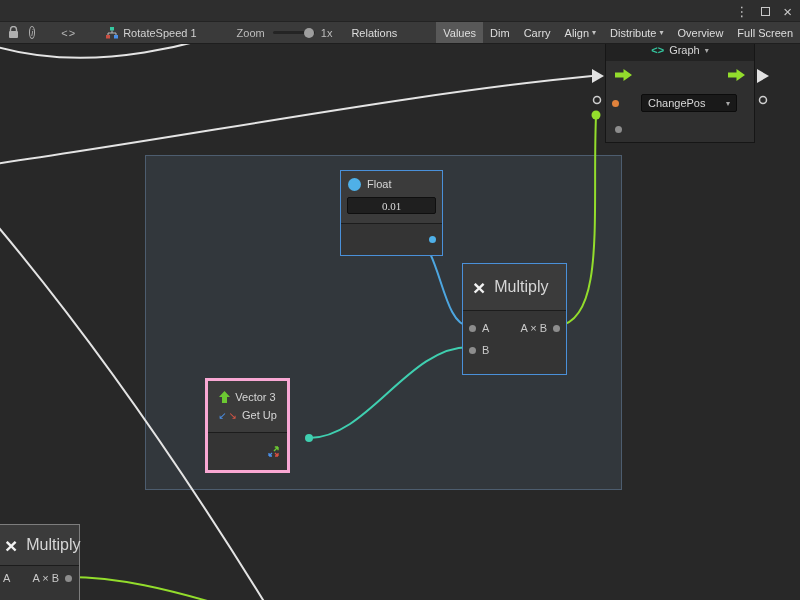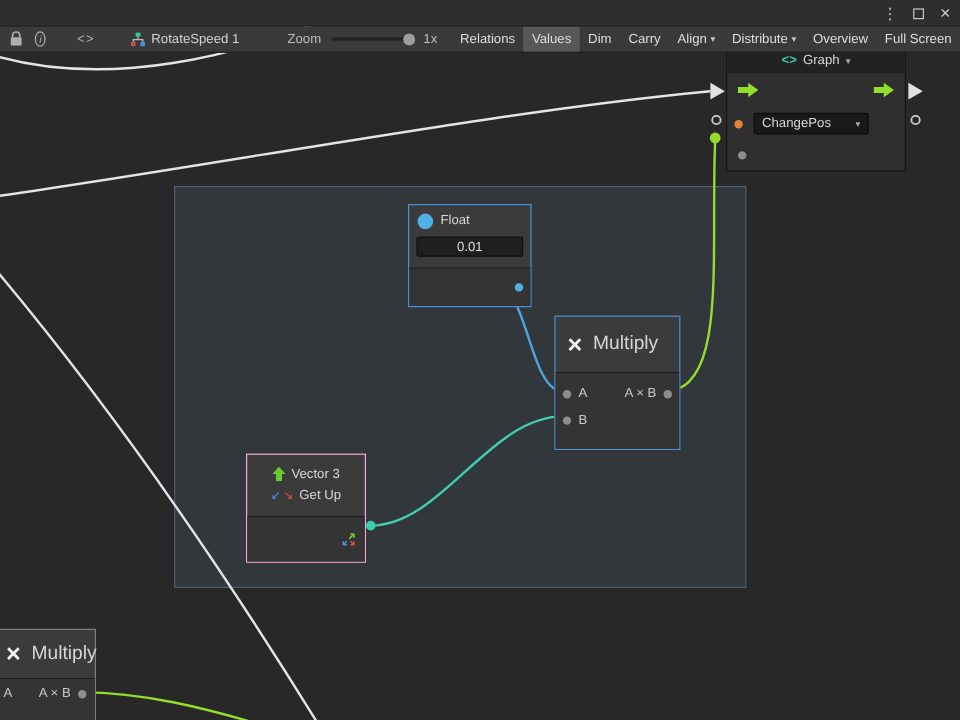--- a/index.html
+++ b/index.html
@@ -50,21 +50,21 @@
     width: 108px; height: 3px; background: #242424; border-radius: 2px;
     margin: 0 6px 0 8px; position: relative;
   }
   .zoom-handle {
     position: absolute; right: 1px; top: -3.5px; width: 10px; height: 10px;
     border-radius: 50%; background: #9e9e9e;
   }
   .zoom-value { color: #bdbdbd; }
   .tbtns { display: flex; margin-left: 12px; height: 22px; }
   .tbtn { padding: 0 7px; height: 22px; display: flex; align-items: center; color: #dedede; }
-  .tbtn.active { background: #585858; }
+  .tbtn.active { background: #585858; margin-left: 32px; }
   .tbtn .caret { margin-left: 3px; font-size: 8px; color: #c2c2c2; }
 
   
   .canvas { position: absolute; left: 0; top: 44px; width: 800px; height: 556px; background: #282828; z-index: 1; }
   .selection {
     position: absolute; left: 145px; top: 155px; width: 477px; height: 335px;
     background: rgba(125,160,200,0.13); border: 1px solid rgba(130,165,205,0.35); z-index: 2;
   }
   #wires { position: absolute; left: 0; top: 0; width: 800px; height: 600px; z-index: 3; pointer-events: none; }
 
@@ -74,50 +74,50 @@
   .port.orange { background: #e0823c; }
   .port.blue { background: #4fb0e8; }
   .divider { height: 1px; background: #1c1c1c; }
   .caret-sm { font-size: 8px; color: #a8a8a8; }
 
   
   .graph-node { left: 605px; top: 38px; width: 150px; background: #2f2f2f; border: 1px solid #161616; }
   .gn-header { height: 22px; background: #222222; display: flex; align-items: center; justify-content: center; gap: 5px; }
   .gn-code { color: #35c8a0; font-weight: bold; }
   .gn-flow { height: 28px; display: flex; align-items: center; justify-content: space-between; padding: 0 9px; }
-  .gn-value { height: 28px; display: flex; align-items: center; padding: 0 6px; gap: 9px; }
+  .gn-value { height: 28px; display: flex; align-items: center; padding: 0 6px; gap: 22px; }
   .dropdown {
     width: 96px; height: 18px; background: #191919; border: 1px solid #0c0c0c; border-radius: 2px;
     display: flex; align-items: center; justify-content: space-between; padding: 0 6px; color: #d8d8d8;
   }
   .gn-extra { height: 25px; display: flex; align-items: center; padding: 0 9px; }
 
   
   .float-node { left: 340px; top: 170px; width: 103px; background: #3b3b3b; border: 1px solid #4a90d9; }
   .fn-header { height: 26px; display: flex; align-items: center; gap: 6px; padding: 0 7px; }
   .fn-dot { width: 13px; height: 13px; border-radius: 50%; background: #4fb0e8; flex: 0 0 auto; }
   .fn-value { padding: 0 6px 9px; }
   .fn-input {
     height: 17px; background: #1f1f1f; border: 1px solid #0f0f0f; border-radius: 2px;
-    display: flex; align-items: center; justify-content: center; color: #dcdcdc;
+    display: flex; align-items: center; justify-content: center; color: #dcdcdc; font-family: Liberation Serif, serif;
   }
   .fn-footer { height: 31px; background: #343434; position: relative; }
   .fn-footer .port { position: absolute; right: 6px; top: 12px; }
 
   
   .mul-node { left: 462px; top: 263px; width: 105px; background: #3b3b3b; border: 1px solid #4a90d9; }
   .mul-header { height: 46px; display: flex; align-items: center; gap: 9px; padding: 0 10px; }
   .mul-x { font-size: 21px; font-weight: bold; color: #f2f2f2; line-height: 1; }
   .mul-title { font-size: 16px; }
   .mul-body { background: #343434; padding: 6px 0 13px; }
   .mrow { height: 22px; display: flex; align-items: center; padding: 0 6px; gap: 6px; color: #c9c9c9; }
   .mrow .spacer { flex: 1; }
 
   
-  .vec-node { left: 205px; top: 378px; width: 100px; background: #3b3b3b; border: 1px solid #f9a8d4; }
+  .vec-node { left: 205px; top: 378px; width: 85px; background: #3b3b3b; border: 3px solid #f9a8d4; }
   .vn-header { padding: 7px 0 8px; }
   .vn-line { height: 18px; display: flex; align-items: center; justify-content: center; gap: 5px; }
   .vn-dl { color: #4a90e8; font-size: 10px; }
   .vn-dr { color: #d85545; font-size: 10px; margin-left: -3px; }
   .vn-footer { height: 37px; background: #343434; position: relative; }
   .vn-footer .move-icon { position: absolute; right: 7px; top: 12px; }
 
   
   .mul2-node { left: -28px; top: 524px; width: 108px; height: 90px; background: #3b3b3b; border: 1px solid #7d7d7d; }
   .mul2-header { height: 40px; display: flex; align-items: center; gap: 9px; padding-left: 32px; }

